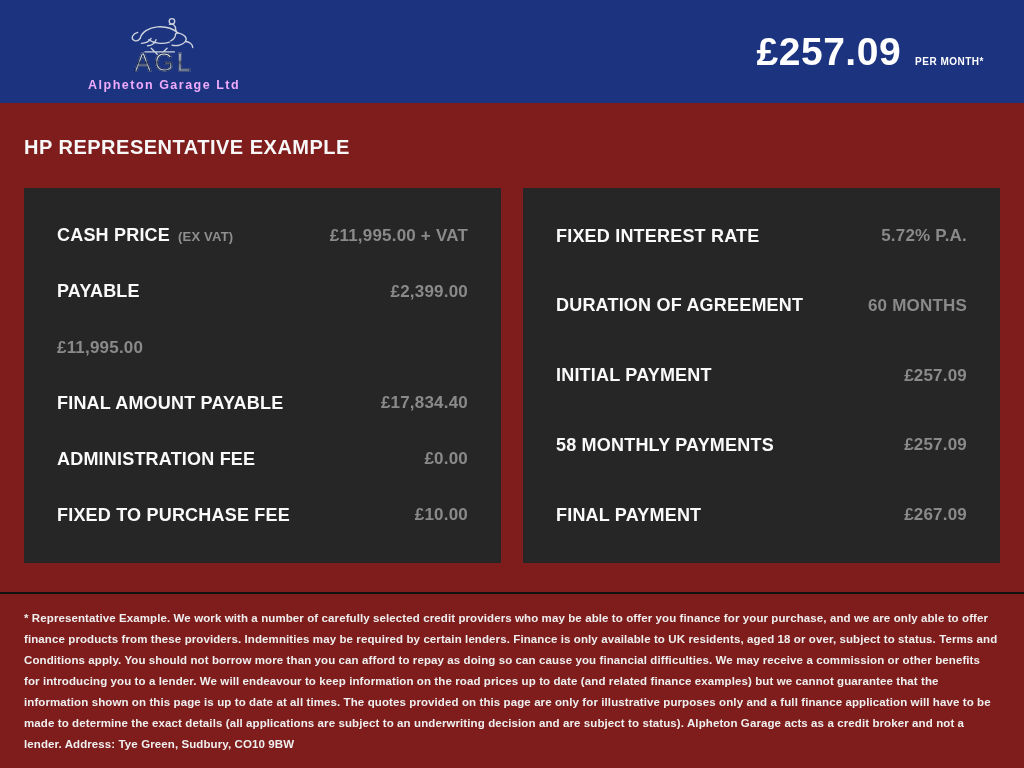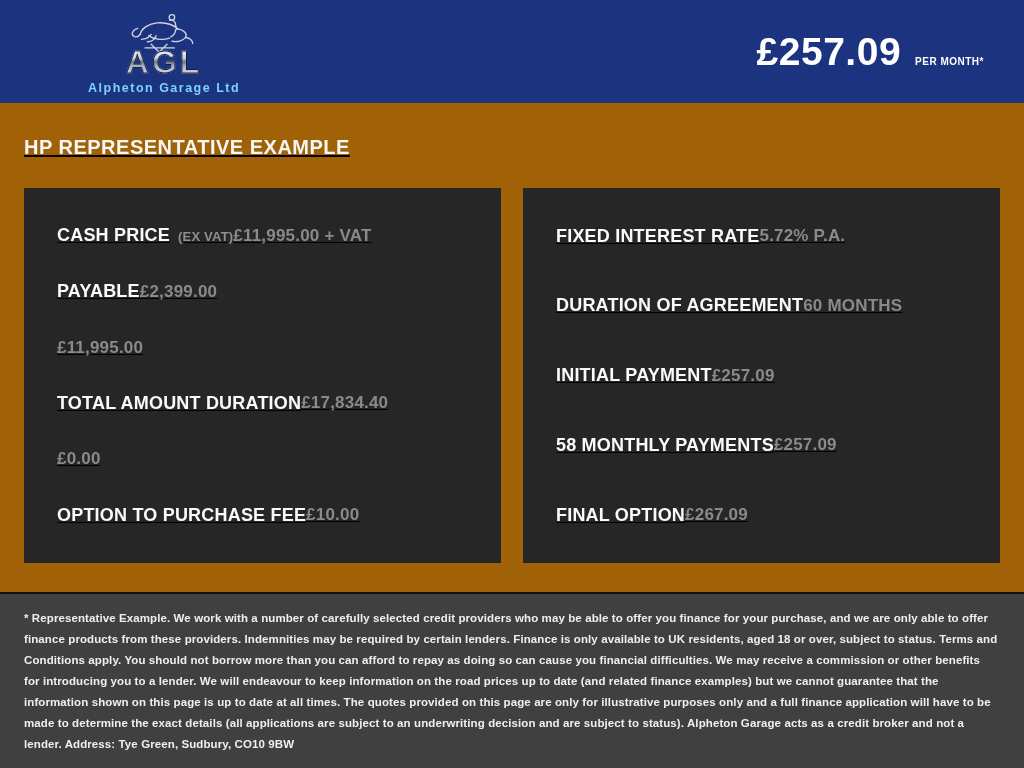--- a/index.html
+++ b/index.html
@@ -14,68 +14,68 @@
   
   header{
     height:103px;flex:0 0 103px;
     background:#1c3480;
     display:flex;align-items:center;justify-content:space-between;
     padding:0 40px 0 88px;box-sizing:border-box;
   }
   .logo{display:flex;flex-direction:column;align-items:center;line-height:1;margin-top:2px;}
   .logo-horse{height:44px;width:120px;}
   .logo-abbr{
-    font-size:32px;font-weight:700;letter-spacing:3px;
+    font-size:25px;font-weight:400;letter-spacing:3px;
     background:linear-gradient(180deg,#ffffff 0%,#cdd2da 38%,#6f7680 50%,#aab0ba 62%,#e8ebef 100%);
     -webkit-background-clip:text;background-clip:text;
     color:transparent;
     -webkit-text-stroke:1px #0e1f4d;
     margin-top:-8px;
   }
   .logo-name{
-    font-size:12.5px;font-weight:bold;color:#7dd3fc;
+    font-size:12.5px;font-weight:bold;color:#f0abfc;
     letter-spacing:1.5px;margin-top:4px;white-space:nowrap;
   }
   .price-block{display:flex;align-items:baseline;gap:14px;}
   .price-value{color:#ffffff;font-size:39px;font-weight:bold;letter-spacing:0.5px;}
   .price-suffix{color:#ffffff;font-size:10px;font-weight:bold;letter-spacing:0.5px;}
 
   
-  main{flex:1 1 auto;background:#a16207;padding:0 24px;box-sizing:border-box;text-decoration:underline;}
+  main{flex:1 1 auto;background:#7f1d1d;padding:0 24px;box-sizing:border-box;}
   h1{
     color:#f7f7f7;font-size:20px;font-weight:bold;
     letter-spacing:0.5px;margin:33px 0 0 0;
   }
   .panels{display:flex;gap:22px;margin-top:29px;}
   .panel{
     background:#262626;
     width:478px;height:375px;box-sizing:border-box;
     padding:20px 33px;
     display:flex;flex-direction:column;justify-content:space-between;
   }
   .row{
-    display:flex;align-items:center;justify-content:flex-start;
+    display:flex;align-items:center;justify-content:space-between;
     height:56px;
   }
   .row-label{
     color:#fafafa;font-size:18px;font-weight:bold;letter-spacing:0.2px;
     white-space:nowrap;
   }
   .row-note{
     color:#8f8f8f;font-size:13px;font-weight:bold;margin-left:8px;
   }
   .row-value{
     color:#8a8a8a;font-size:17px;font-weight:bold;letter-spacing:0.2px;
     white-space:nowrap;
   }
 
   
   footer{
     flex:0 0 176px;box-sizing:border-box;
-    background:#404040;border-top:2px solid #121212;
+    background:#7f1d1d;border-top:2px solid #121212;
     padding:14px 26px 0 24px;
   }
   footer p{
     margin:0;color:#efefef;
     font-size:11.5px;font-weight:bold;line-height:21px;
     letter-spacing:0.1px;
   }
 </style>
 </head>
 <body>
@@ -117,28 +117,29 @@
           <span class="row-value">£11,995.00 + VAT</span>
         </div>
         <div class="row">
           <span class="row-label">PAYABLE</span>
           <span class="row-value">£2,399.00</span>
         </div>
         <div class="row">
           <span class="row-value">£11,995.00</span>
         </div>
         <div class="row">
-          <span class="row-label">TOTAL AMOUNT DURATION</span>
+          <span class="row-label">FINAL AMOUNT PAYABLE</span>
           <span class="row-value">£17,834.40</span>
         </div>
         <div class="row">
+          <span class="row-label">ADMINISTRATION FEE</span>
           <span class="row-value">£0.00</span>
         </div>
         <div class="row">
-          <span class="row-label">OPTION TO PURCHASE FEE</span>
+          <span class="row-label">FIXED TO PURCHASE FEE</span>
           <span class="row-value">£10.00</span>
         </div>
       </section>
 
       <section class="panel">
         <div class="row">
           <span class="row-label">FIXED INTEREST RATE</span>
           <span class="row-value">5.72% P.A.</span>
         </div>
         <div class="row">
@@ -147,21 +148,21 @@
         </div>
         <div class="row">
           <span class="row-label">INITIAL PAYMENT</span>
           <span class="row-value">£257.09</span>
         </div>
         <div class="row">
           <span class="row-label">58 MONTHLY PAYMENTS</span>
           <span class="row-value">£257.09</span>
         </div>
         <div class="row">
-          <span class="row-label">FINAL OPTION</span>
+          <span class="row-label">FINAL PAYMENT</span>
           <span class="row-value">£267.09</span>
         </div>
       </section>
 
     </div>
   </main>
 
   <footer>
     <p>* Representative Example. We work with a number of carefully selected credit providers who may be able to offer you finance for your purchase, and we are only able to offer finance products from these providers. Indemnities may be required by certain lenders. Finance is only available to UK residents, aged 18 or over, subject to status. Terms and Conditions apply. You should not borrow more than you can afford to repay as doing so can cause you financial difficulties. We may receive a commission or other benefits for introducing you to a lender. We will endeavour to keep information on the road prices up to date (and related finance examples) but we cannot guarantee that the information shown on this page is up to date at all times. The quotes provided on this page are only for illustrative purposes only and a full finance application will have to be made to determine the exact details (all applications are subject to an underwriting decision and are subject to status). Alpheton Garage acts as a credit broker and not a lender. Address: Tye Green, Sudbury, CO10 9BW</p>
   </footer>

